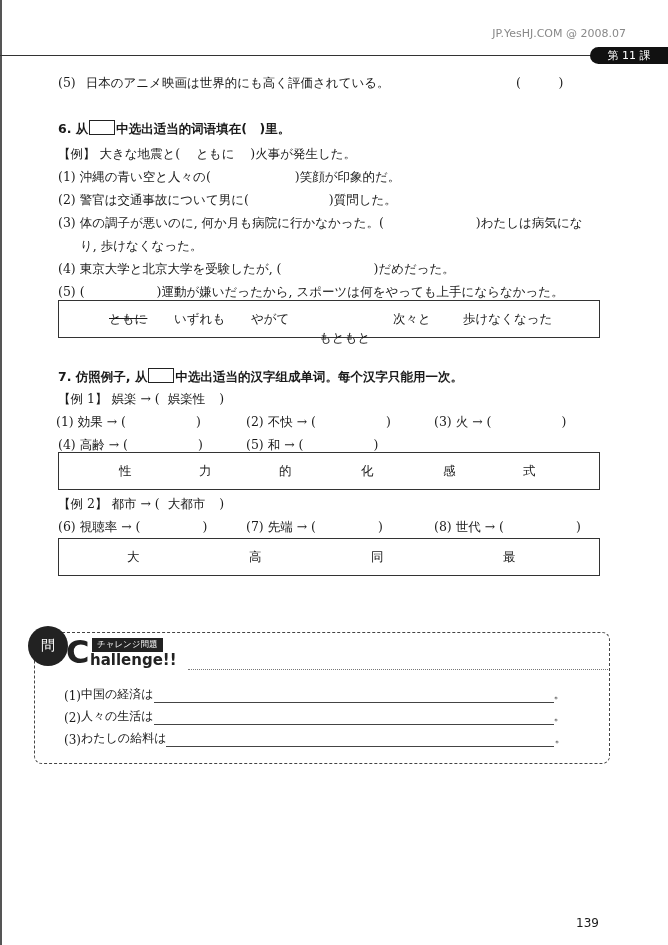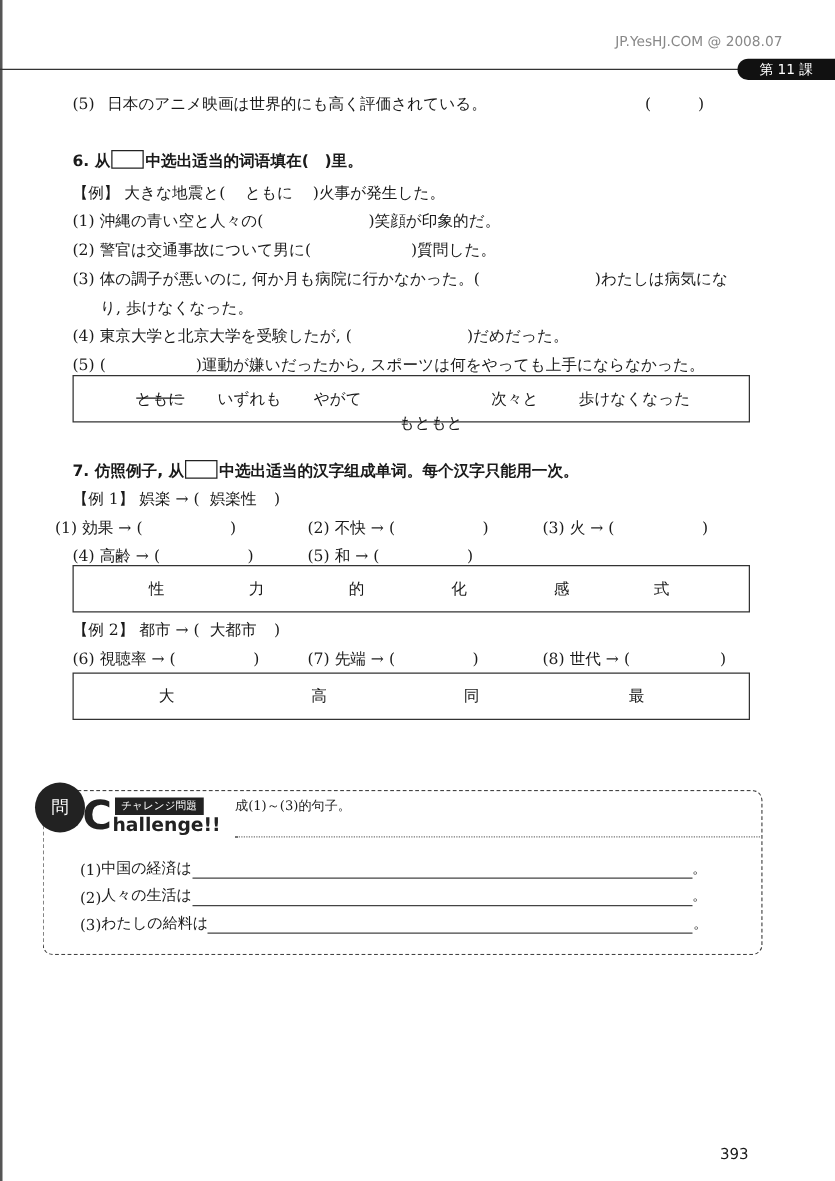--- a/index.html
+++ b/index.html
@@ -85,21 +85,21 @@
 <div class="line bold" style="left:58px; top:368px;">
   <span>7.  仿照例子, 从</span><span class="blankbox"></span><span>中选出适当的汉字组成单词。每个汉字只能用一次。</span>
 </div>
 <div class="line" style="left:58px; top:391px;">
   <span>【例 1】</span>
   <span>娯楽</span>
   <span>→</span>
   (<span style="margin:0 14px 0 8px;">娯楽性</span>)
 </div>
 
-<div class="line" style="left:44px; top:414px;"><span>(1)</span> <span>効果</span> → (<span style="display:inline-block;width:70px;"></span>)</div>
+<div class="line" style="left:56px; top:414px;"><span>(1)</span> <span>効果</span> → (<span style="display:inline-block;width:70px;"></span>)</div>
 <div class="line" style="left:246px; top:414px;"><span>(2)</span> <span>不快</span> → (<span style="display:inline-block;width:70px;"></span>)</div>
 <div class="line" style="left:434px; top:414px;"><span>(3)</span> <span>火</span> → (<span style="display:inline-block;width:70px;"></span>)</div>
 <div class="line" style="left:58px; top:437px;"><span>(4)</span> <span>高齢</span> → (<span style="display:inline-block;width:70px;"></span>)</div>
 <div class="line" style="left:246px; top:437px;"><span>(5)</span> <span>和</span> → (<span style="display:inline-block;width:70px;"></span>)</div>
 
 <div class="wordbox" style="left:58px; top:452px; width:540px; height:36px;">
   <span style="left:60px;">性</span>
   <span style="left:140px;">力</span>
   <span style="left:220px;">的</span>
   <span style="left:302px;">化</span>
@@ -125,21 +125,20 @@
 </div>
 
 <div class="challenge"></div>
 <div class="challenge-icon">問</div>
 <div class="challenge-logo">
   <div class="ch-C">C</div>
   <div class="ch-tag">チャレンジ問題</div>
   <div class="ch-word">hallenge!!</div>
 </div>
 <div class="ch-instr">
-  <div>成(1)～(3)的句子。</div>
 </div>
 <div class="ch-dotline"></div>
 
 <div class="answer-row" style="top:686px;">
   <span>(1)</span>
     <span>中国の経済は</span>
   <span class="answer-line" style="width:400px;"></span>
     <span>。</span>
 </div>
 <div class="answer-row" style="top:708px;">
@@ -148,13 +147,13 @@
   <span class="answer-line" style="width:400px;"></span>
     <span>。</span>
 </div>
 <div class="answer-row" style="top:730px;">
   <span>(3)</span>
     <span>わたしの給料は</span>
   <span class="answer-line" style="width:388px;"></span>
     <span>。</span>
 </div>
 
-<div class="pagenum">393</div>
+<div class="pagenum">139</div>
 
 </body></html>

